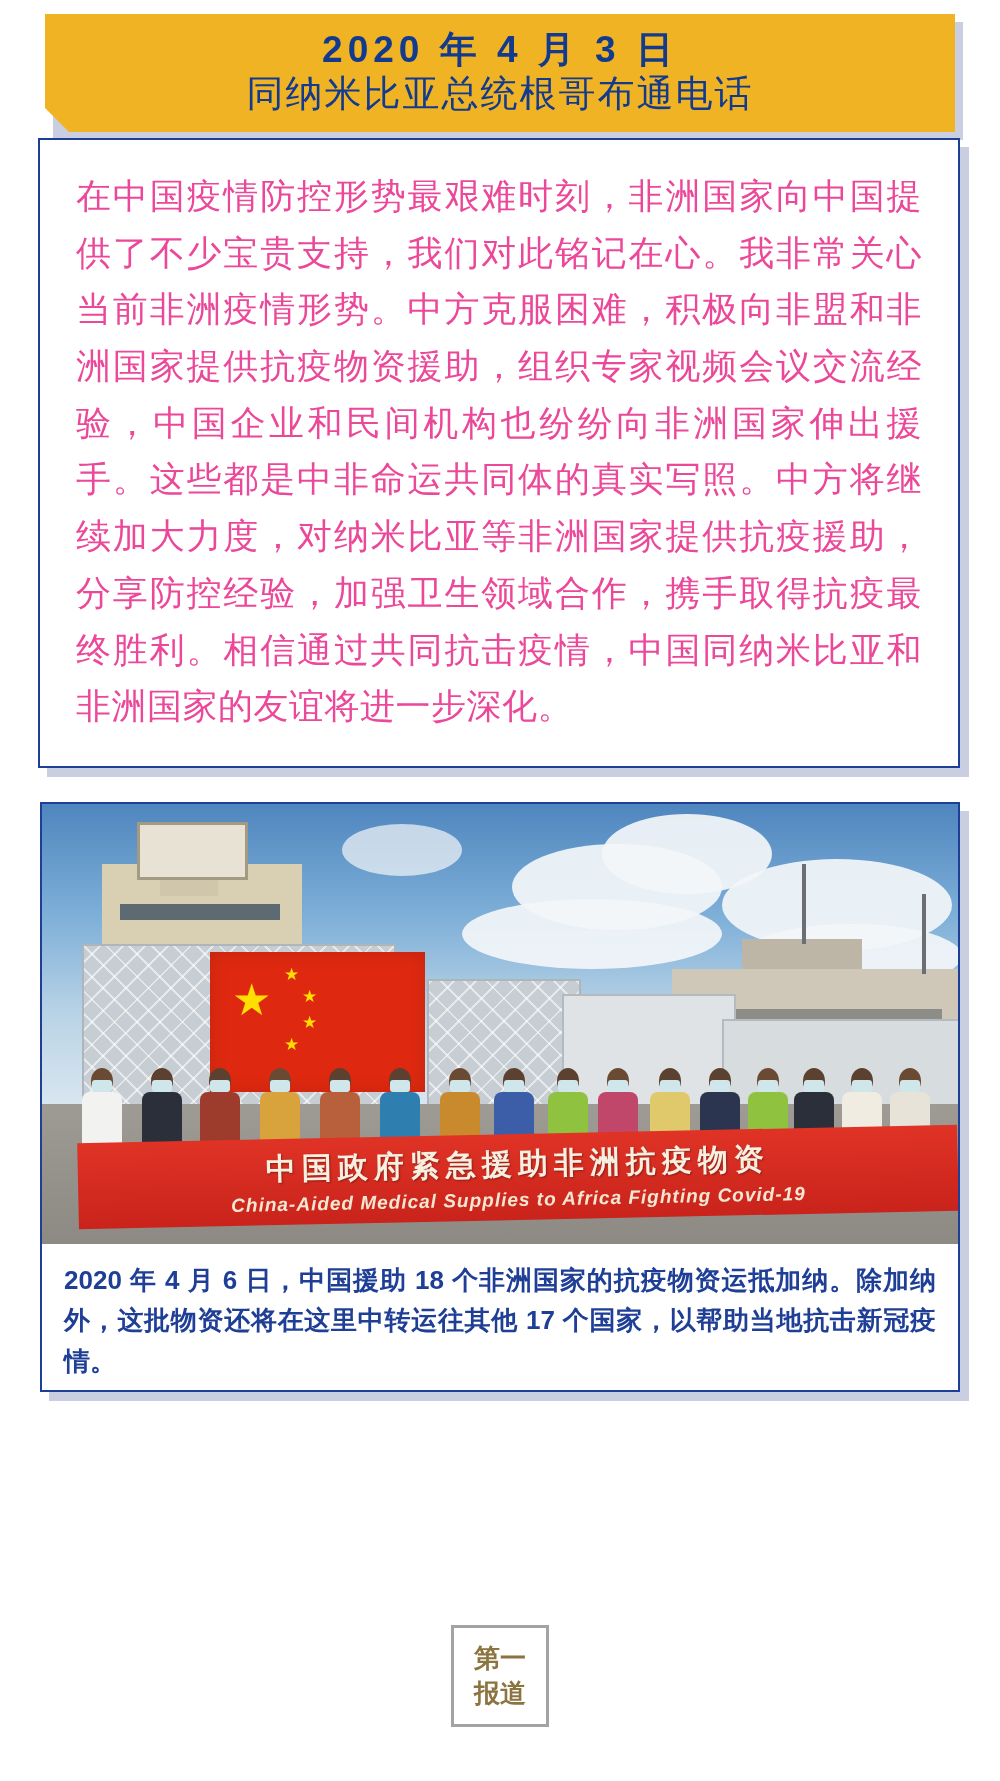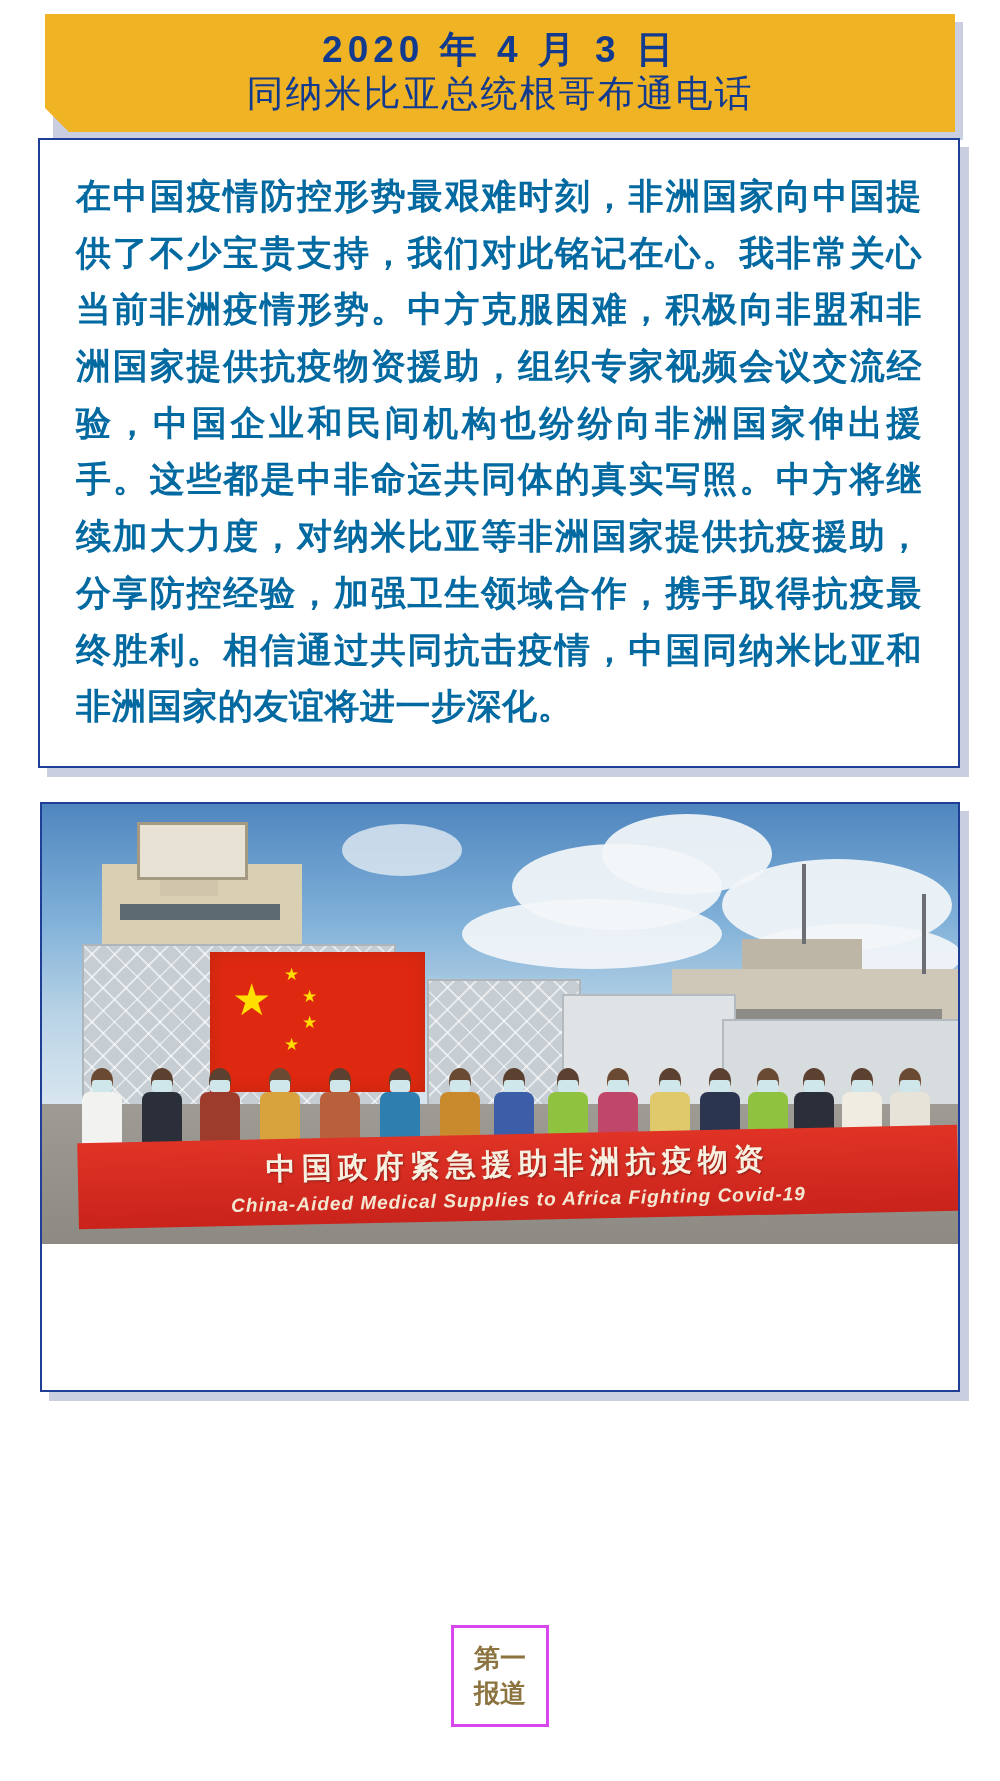--- a/index.html
+++ b/index.html
@@ -90,23 +90,23 @@
     left: 0;
     top: 0;
     width: 922px;
     height: 630px;
     background: #ffffff;
     border: 2px solid #1f3f96;
     box-sizing: border-box;
     padding: 28px 36px 20px 36px;
   }
   .quote-text {
-    color: #0369a1;
+    color: #ec4899;
     font-size: 35px;
-    font-weight: bold;
+    font-weight: normal;
     line-height: 1.62;
     text-align: justify;
     text-justify: inter-ideograph;
     letter-spacing: 0.5px;
   }
 
   
   .photo-wrap {
     position: absolute;
     left: 40px;
@@ -289,21 +289,21 @@
     position: absolute;
     left: 0;
     top: 1625px;
     width: 1000px;
     display: flex;
     justify-content: center;
   }
   .logo-box {
     width: 92px;
     height: 96px;
-    border: 3px solid #d946ef;
+    border: 3px solid #a3a3a3;
     display: flex;
     flex-direction: column;
     align-items: center;
     justify-content: center;
     color: #8c7440;
     font-weight: bold;
     font-size: 26px;
     line-height: 1.35;
   }
 </style>
@@ -449,20 +449,21 @@
             <div class="p-mask"></div>
             <div class="p-body" style="background:#e7e3d8;"></div>
           </div>
 
         <div class="red-banner">
           <div class="rb-cn">中国政府紧急援助非洲抗疫物资</div>
           <div class="rb-en">China-Aided Medical Supplies to Africa Fighting Covid-19</div>
         </div>
       </div>
 
+      <div class="caption">2020 年 4 月 6 日，中国援助 18 个非洲国家的抗疫物资运抵加纳。除加纳外，这批物资还将在这里中转运往其他 17 个国家，以帮助当地抗击新冠疫情。</div>
     </div>
   </div>
 
   <div class="footer">
     <div class="logo-box">
       <div>第一</div>
       <div>报道</div>
     </div>
   </div>
 

